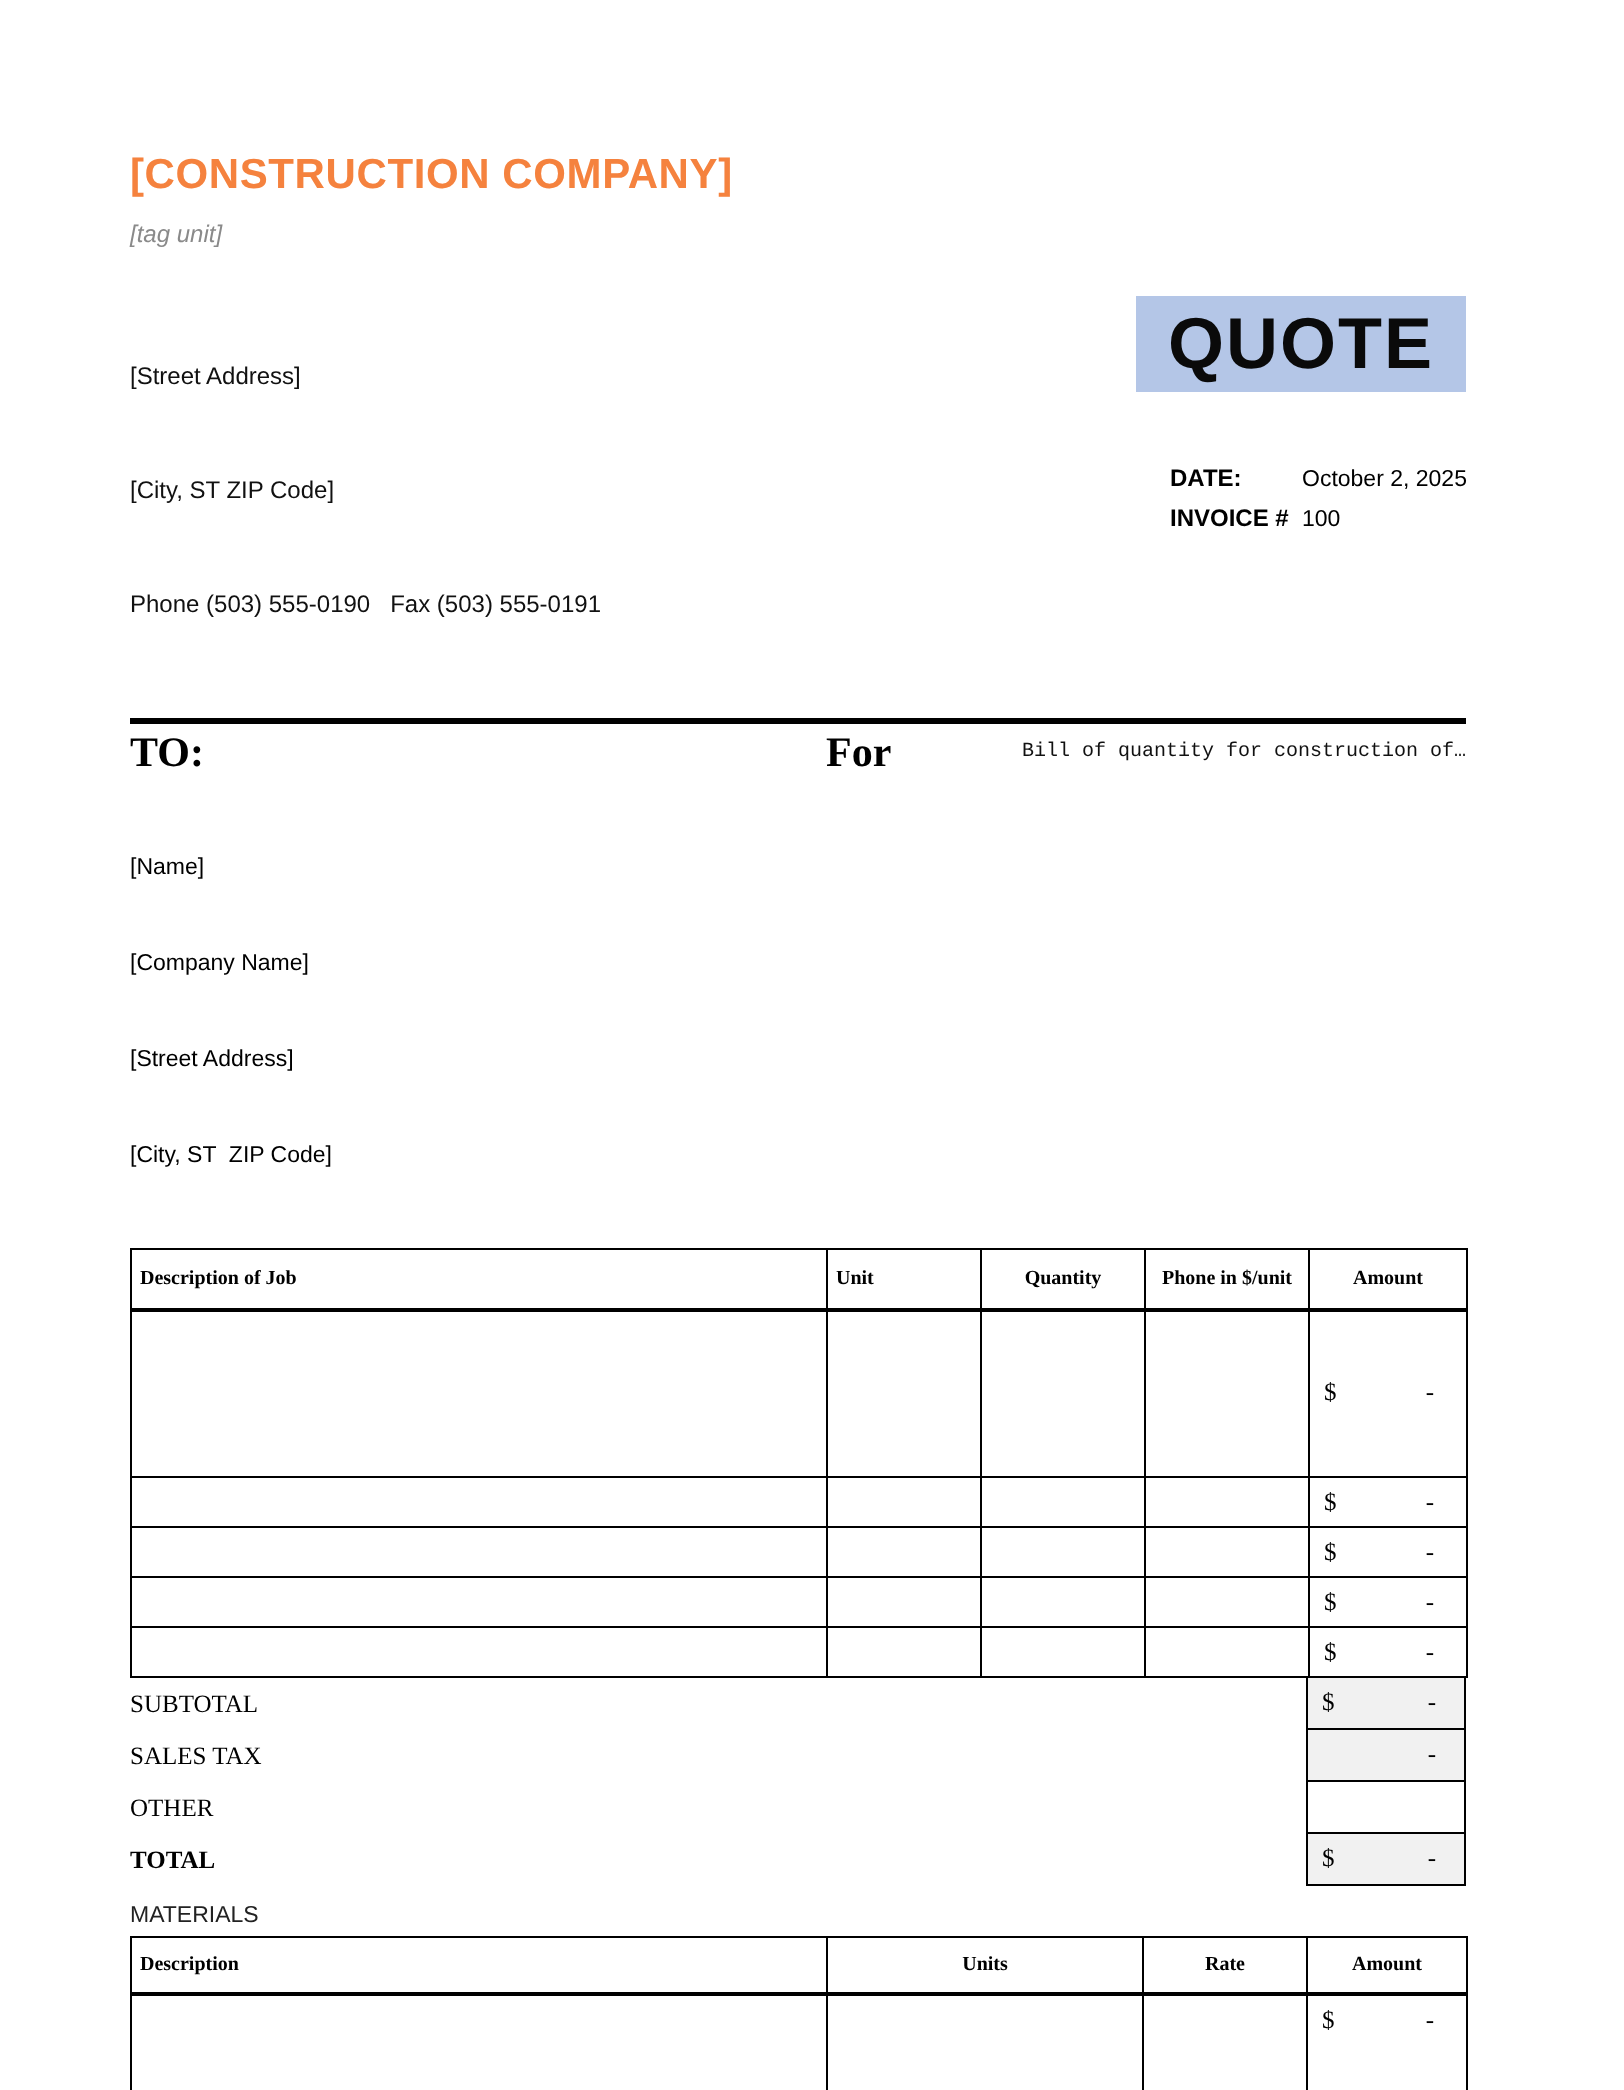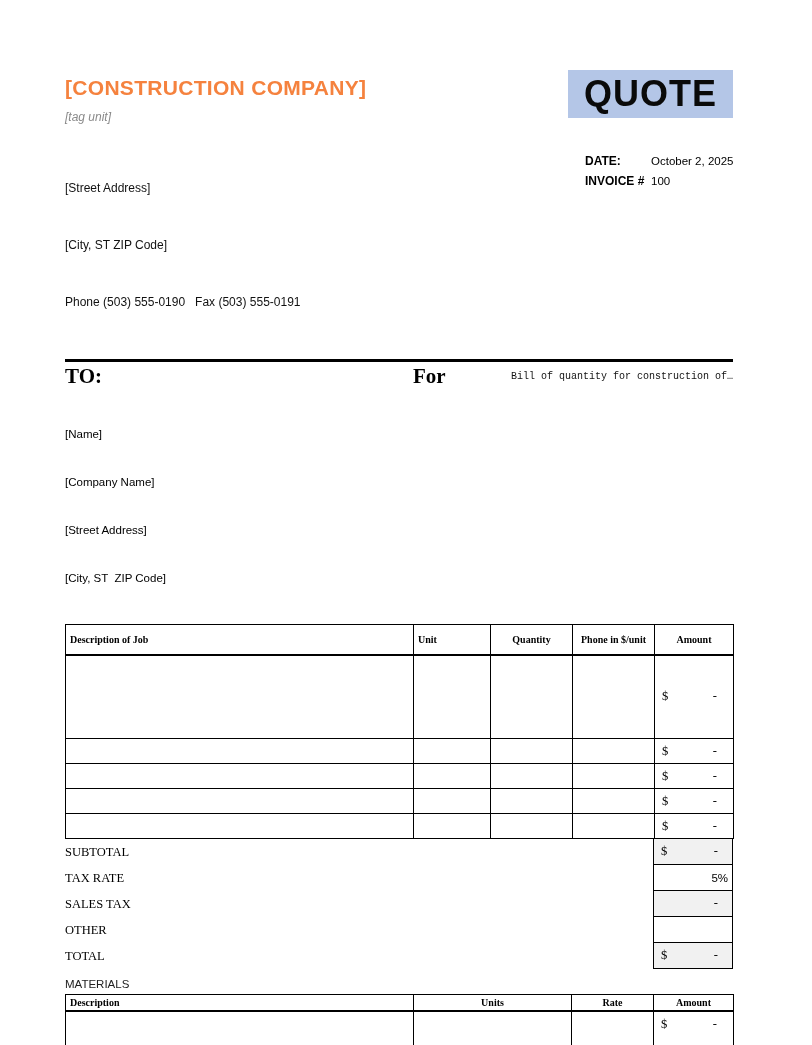--- a/index.html
+++ b/index.html
@@ -9,21 +9,21 @@
     width: 812px;
     height: 1045px;
     background: #ffffff;
     font-family: "Liberation Sans", "DejaVu Sans", sans-serif;
     color: #000;
     overflow: hidden;
   }
   .content { padding: 70px 0 0 65px; width: 733px; }
 
   
-  .top { display: flex; justify-content: space-between; align-items: flex-start; }
+  .top { display: flex; justify-content: space-between; align-items: center; }
   .company-name {
     margin: 6px 0 0 0;
     font-size: 21px;
     font-weight: 700;
     letter-spacing: 0.3px;
     color: var(--accent-orange, #F5823E);
   }
   .tag-line { margin-top: 10px; font-size: 12px; font-style: italic; color: #8a8a8a; }
   .addr-block { margin-top: 17px; font-size: 12px; line-height: 19px; color: #111; white-space: pre; }
   .top-right { width: 165px; flex: none; }
@@ -57,38 +57,38 @@
     font-size: 10px; font-weight: 700;
     border-bottom-width: 2px;
     text-align: center; vertical-align: middle;
   }
   .job-table { margin-top: 6px; }
   .job-table th { height: 30px; }
   th.h-left { text-align: left; padding-left: 4px; }
   tr.row-tall { height: 84px; }
   tr.row-short { height: 25px; }
   .mat-table tr.row-tall { height: 75px; }
-  .mat-table th { height: 16px; margin-left: 44px; }
+  .mat-table th { height: 28px; margin-left: 44px; }
   td.amt { vertical-align: middle; }
   td.amt-top { vertical-align: top; }
   .amt-in {
     display: flex; justify-content: space-between; align-items: center;
     padding: 0 16px 0 7px;
     font-family: "Liberation Serif", "DejaVu Serif", serif; font-size: 12.5px;
   }
   td.amt-top .amt-in { padding-top: 5px; }
 
   
   .summary { width: 668px; }
   .sumrow { display: flex; justify-content: space-between; align-items: stretch; height: 26px; }
   .sumlabel {
     display: flex; align-items: center; padding-right: 7px;
     font-family: "Liberation Serif", "DejaVu Serif", serif; font-size: 12.5px;
   }
-  .sumlabel.bold { font-weight: 400; }
+  .sumlabel.bold { font-weight: 700; }
   .sumcell {
     width: 80px; flex: none;
     border: 1px solid #000; border-top: none;
     display: flex; justify-content: space-between; align-items: center;
     padding: 0 14px 0 7px;
     font-family: "Liberation Serif", "DejaVu Serif", serif; font-size: 12.5px;
   }
   .sumcell.shaded { background: var(--shaded-cell, #F1F1F1); }
   .sumcell.pct { justify-content: flex-end; padding-right: 4px; font-family: "Liberation Sans", sans-serif; font-size: 11.5px; }
 
@@ -227,26 +227,20 @@
 
     <div class="summary">
       <div class="sumrow">
         <div class="sumlabel">SUBTOTAL</div>
         <div class="sumcell shaded">
             <span>$</span>
             <span>-</span>
           </div>
       </div>
       <div class="sumrow">
-        <div class="sumlabel">TAX RATE</div>
-        <div class="sumcell pct">
-            <span>5%</span>
-          </div>
-      </div>
-      <div class="sumrow">
         <div class="sumlabel">SALES TAX</div>
         <div class="sumcell shaded">
             <span></span>
             <span>-</span>
           </div>
       </div>
       <div class="sumrow">
         <div class="sumlabel">OTHER</div>
         <div class="sumcell">
             <span></span>

